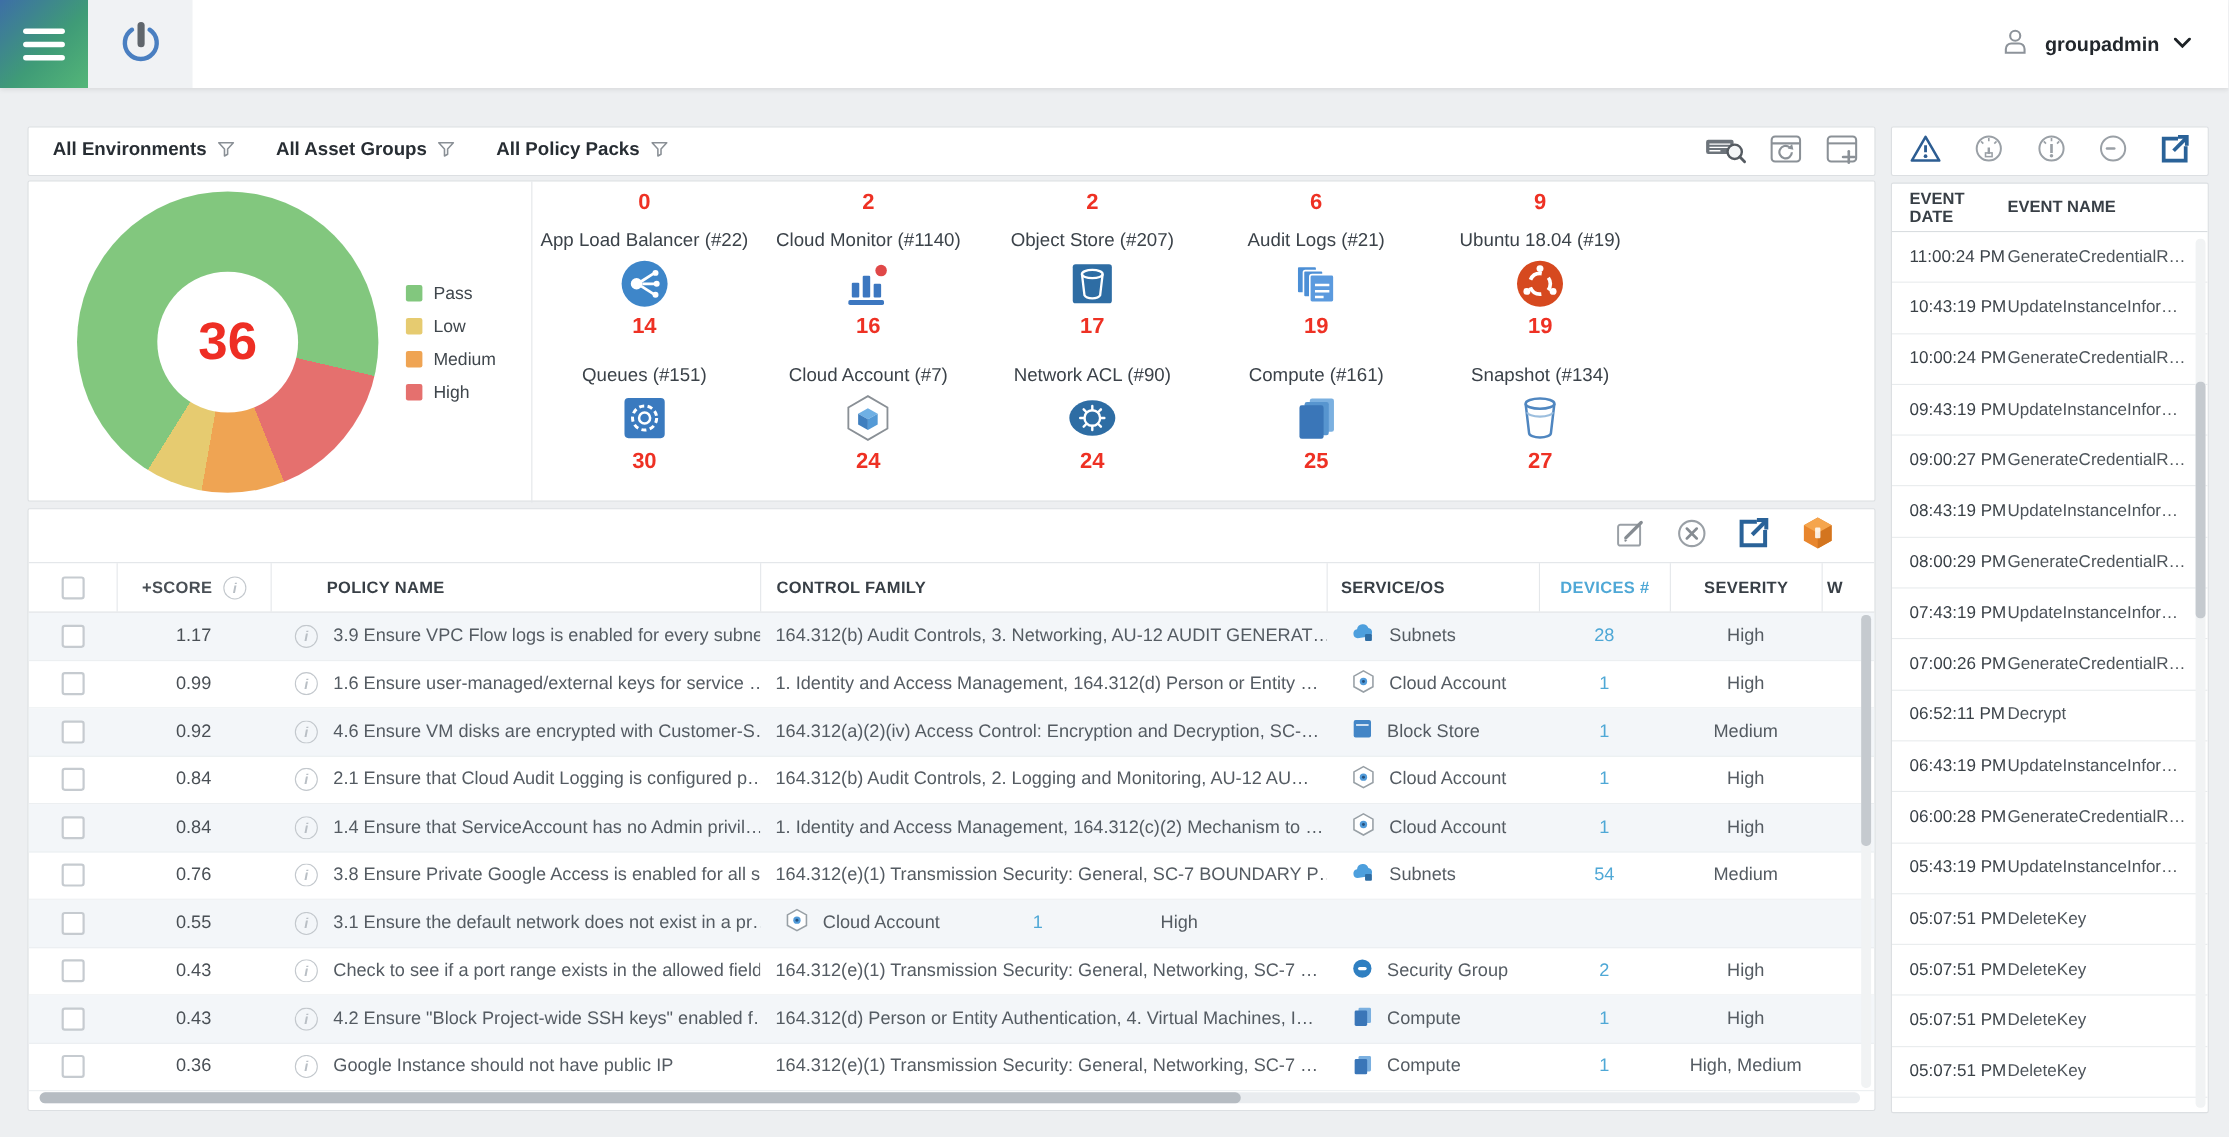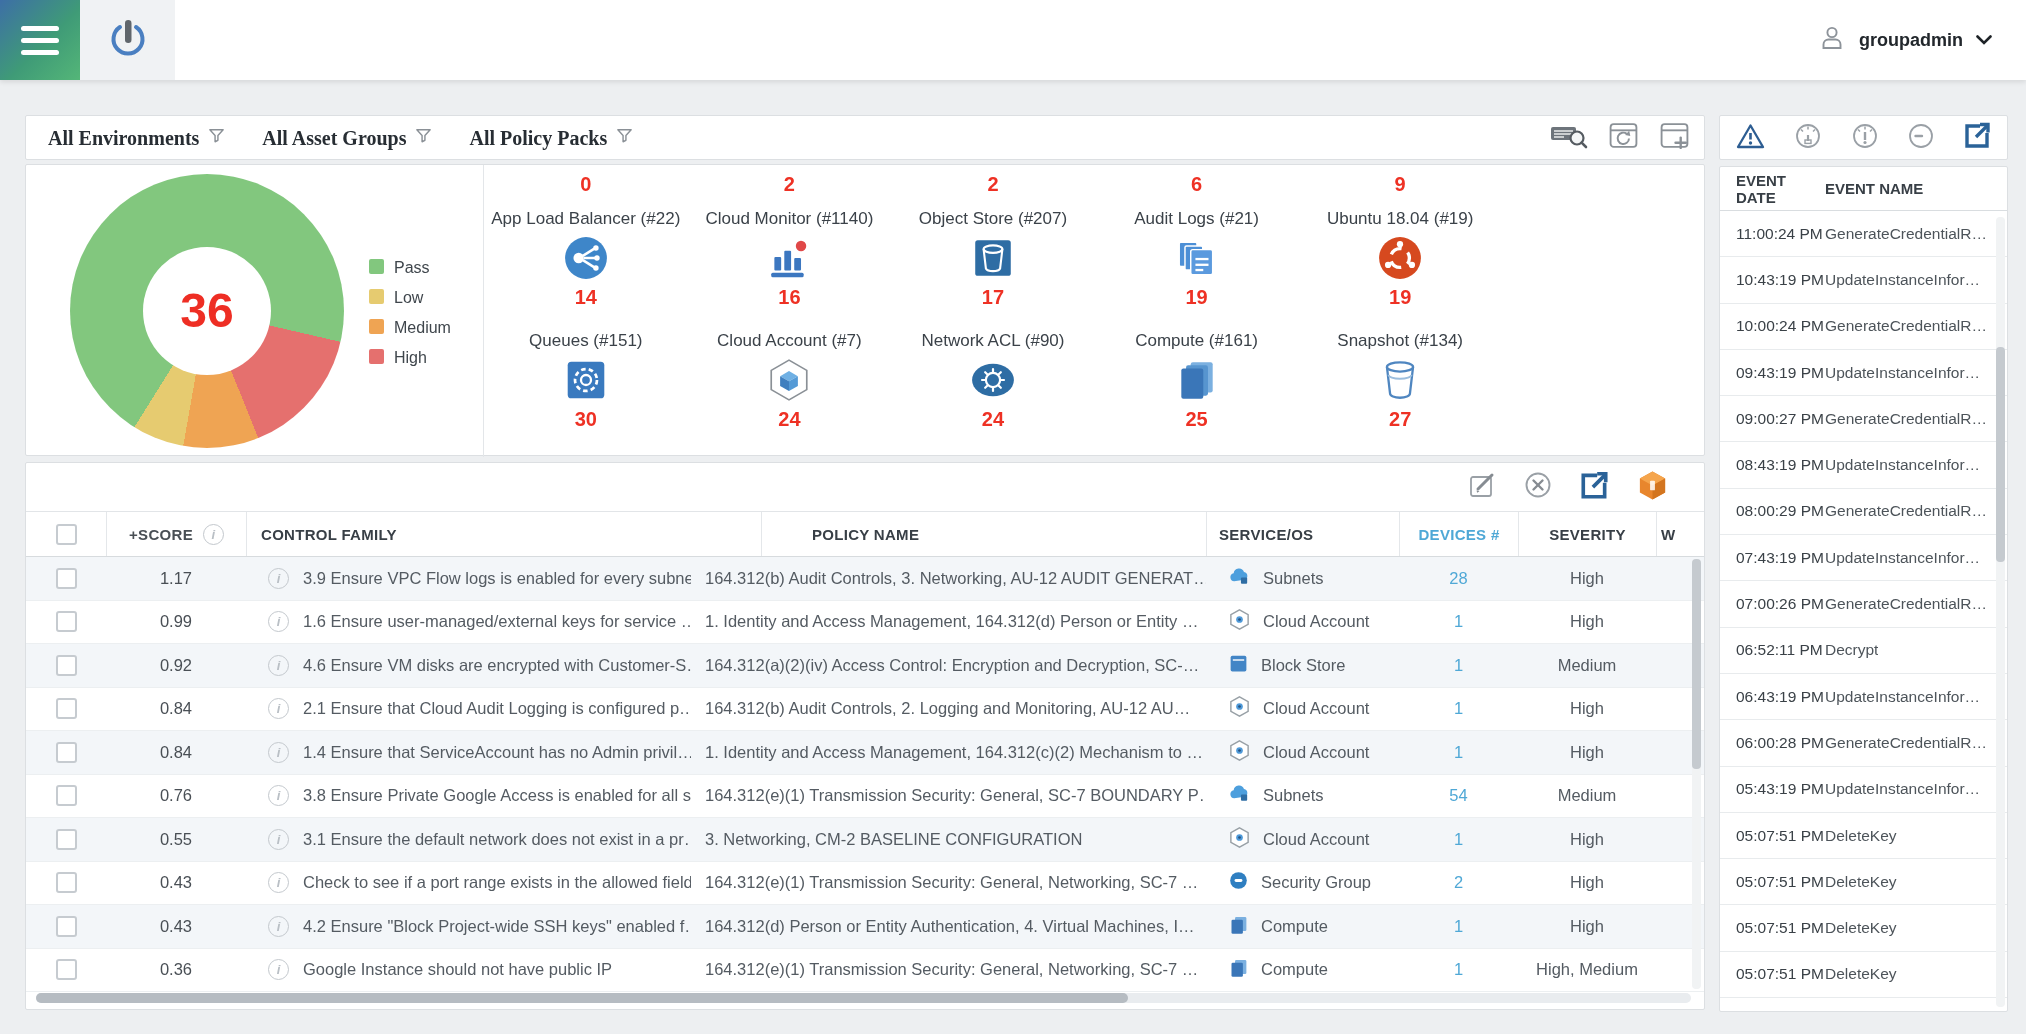--- a/index.html
+++ b/index.html
@@ -13,21 +13,21 @@
   .logo-box { position:absolute; left:80px; top:0; width:95px; height:80px; background:#f0f2f4; display:flex; align-items:center; justify-content:center; }
   .page-title { position:absolute; left:187px; top:0; height:80px; line-height:80px; font-size:21px; font-weight:bold; letter-spacing:.6px; color:#22282e; }
   .user-menu { position:absolute; right:34px; top:0; height:80px; display:flex; align-items:center; gap:13px; cursor:pointer; }
   .user-name { font-size:18px; font-weight:bold; color:#22272c; }
 
   
   .card { position:absolute; background:#fff; border:1px solid #dcdfe2; border-radius:2px; }
 
   .filter-card { left:25px; top:115px; width:1680px; height:45px; display:flex; align-items:center; justify-content:space-between; padding:0 12px 0 22px; }
   .filter-items { display:flex; align-items:center; gap:36px; }
-  .filter-item { display:flex; align-items:flex-end; gap:8px; font-size:20px; font-weight:bold; color:#272d33; cursor:pointer;font-family:Liberation Serif, serif; }
+  .filter-item { display:flex; align-items:flex-start; gap:8px; font-size:17px; font-weight:bold; color:#272d33; cursor:pointer; }
   .tool-row { display:flex; align-items:center; gap:16px; }
   .tool-btn { display:flex; align-items:center; justify-content:center; cursor:pointer; padding:2px; }
 
   
   .summary-card { left:25px; top:164px; width:1680px; height:292px; }
   .donut-zone { position:absolute; left:0; top:0; width:458px; height:292px; border-right:1px solid #e3e6e9; }
   .donut { position:absolute; left:44px; top:9px; width:274px; height:274px; border-radius:50%; }
   .donut-hole { position:absolute; left:26.5%; top:26.5%; width:47%; height:47%; background:#fff; border-radius:50%; display:flex; align-items:center; justify-content:center; }
   .donut-num { font-size:48px; font-weight:bold; color:#ee2e24; }
   .legend { position:absolute; left:343px; top:94px; display:flex; flex-direction:column; gap:12px; }
@@ -389,24 +389,24 @@
         </span>
       </div>
     <div class="tbl-header">
       <div class="cell c-check">
           <span class="checkbox"></span>
         </div>
       <div class="cell c-score" style="gap:10px;">
         <span>+SCORE</span>
         <span class="info-dot">i</span>
       </div>
-      <div class="cell c-control">CONTROL FAMILY</div>
       <div class="cell c-policy" style="padding-left:50px;">
           <span>POLICY NAME</span>
         </div>
+      <div class="cell c-control">CONTROL FAMILY</div>
       <div class="cell c-service" style="padding-left:12px;">
           <span>SERVICE/OS</span>
         </div>
       <div class="cell c-devices" style="justify-content:center; display:flex;">DEVICES #</div>
       <div class="cell c-severity" style="justify-content:center; display:flex;">SEVERITY</div>
       <div class="cell c-extra">W</div>
     </div>
     <div class="tbl-body" id="tbl-body">
         <div class="trow">
      <div class="c-check">
@@ -539,21 +539,20 @@
    </div>
         <div class="trow">
      <div class="c-check">
             <span class="checkbox"></span>
           </div>
      <div class="c-score">0.55</div>
      <div class="c-policy">
        <span class="info-dot">i</span>
        <span>3.1 Ensure the default network does not exist in a pr…</span>
      </div>
-     <div class="c-control">3. Networking, CM-2 BASELINE CONFIGURATION</div>
      <div class="c-service">
        <span><svg width="23" height="23" viewBox="0 0 24 24">
                 <polygon points="12,2 21,7 21,17 12,22 3,17 3,7" fill="#fff" stroke="#98a0a6" stroke-width="1.5"></polygon>
                 <circle cx="12" cy="12" r="3.5" fill="#4f9ad9"></circle>
                 <circle cx="12" cy="12" r="1.4" fill="#25517e"></circle>
               </svg></span>
        <span>Cloud Account</span>
      </div>
      <div class="c-devices">1</div>
      <div class="c-severity">High</div>

